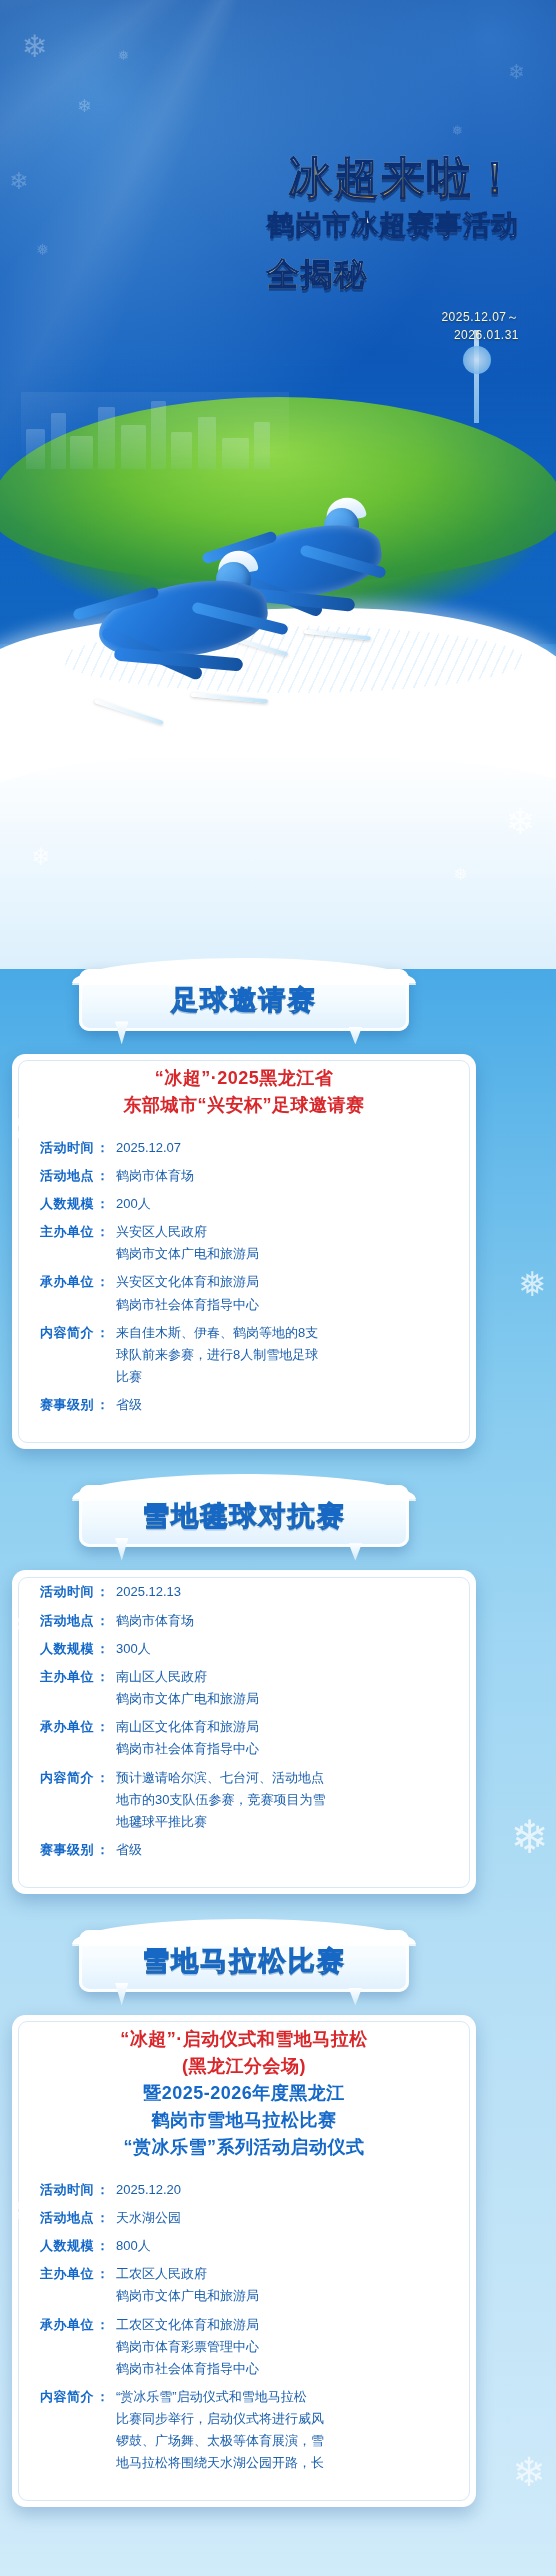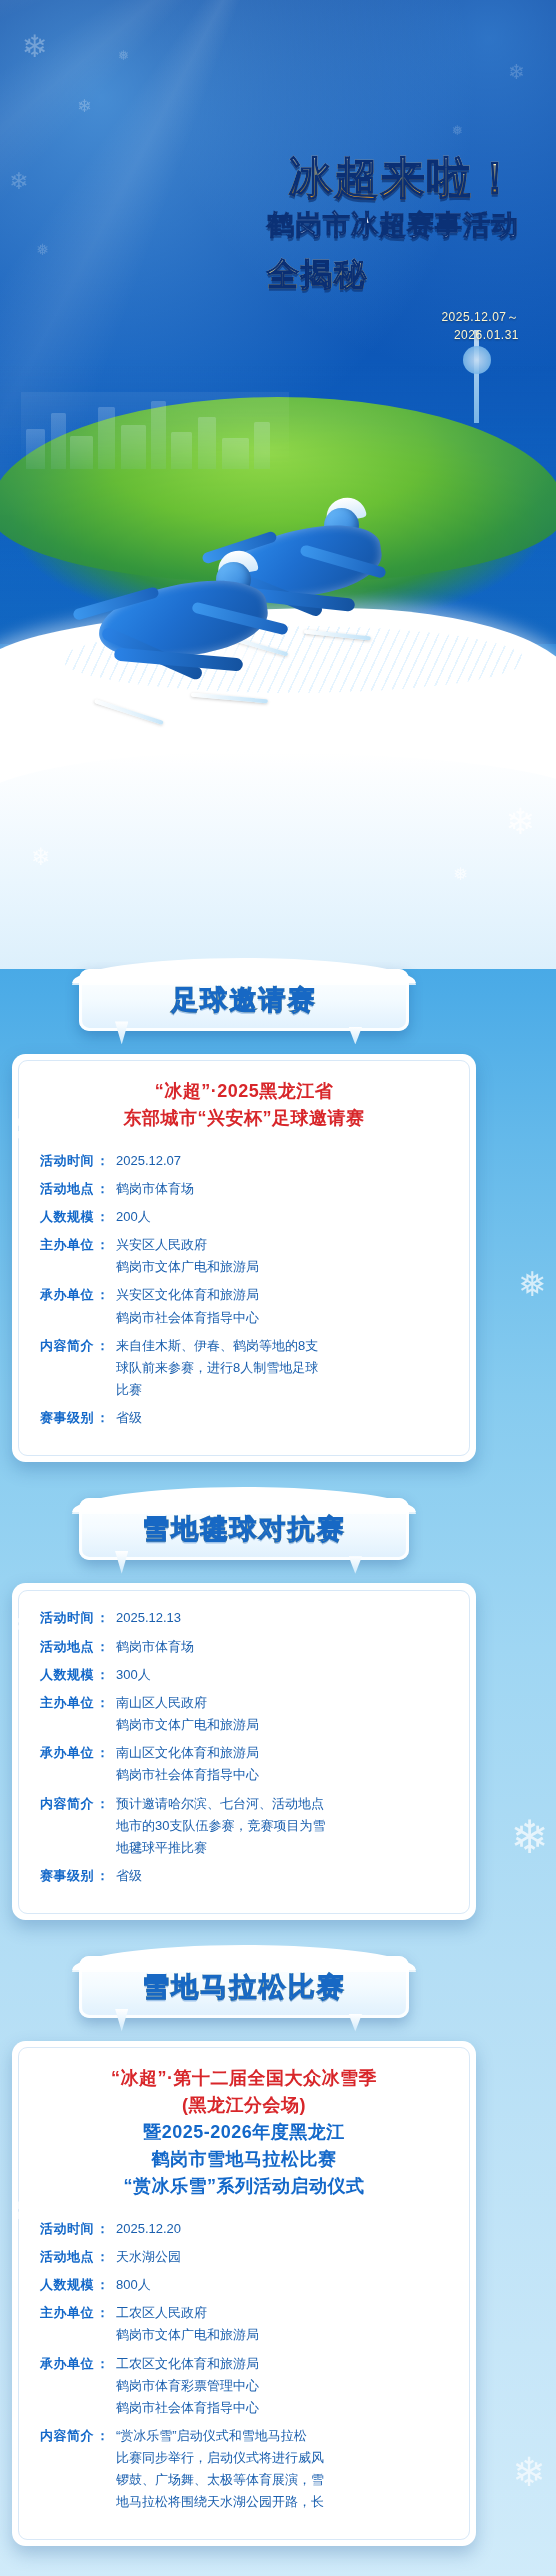--- a/index.html
+++ b/index.html
@@ -283,21 +283,21 @@
     -webkit-text-stroke: 1px #1768c4;
     text-shadow: 0 2.1px 0 rgba(23,104,196,.35);
   }
 
   .card {
     position: relative;
     width: 464px;
     margin: 23px auto 0;
     background: #ffffff;
     border-radius: 13.4px;
-    padding: 24px 28px 27px;
+    padding: 11px 28px 27px;
     box-shadow: 0 7.2px 17.5px rgba(16,70,140,.25);
   }
   .card:before {
     content:"";
     position:absolute; inset: 6.2px;
     border: 1px solid rgba(40,130,210,.18);
     border-radius: 9.3px;
     pointer-events:none;
   }
   .card-head {
@@ -546,21 +546,21 @@
       <div class="section">
         <div class="sec-banner">
           <div class="plate"></div>
           <div class="snowcap"></div>
           <div class="ice1"></div>
           <div class="ice2"></div>
           <div class="sec-title">雪地马拉松比赛</div>
         </div>
         <div class="card">
           <div class="card-head">
-            <div class="line red">“冰超”·第十二届全国大众冰雪季</div>
+            <div class="line red">“冰超”·启动仪式和雪地马拉松</div>
             <div class="line red">(黑龙江分会场)</div>
             <div class="line">暨2025-2026年度黑龙江</div>
             <div class="line">鹤岗市雪地马拉松比赛</div>
             <div class="line">“赏冰乐雪”系列活动启动仪式</div>
           </div>
           <div class="rows">
             <div class="row">
               <div class="lbl"><span>活动时间</span><span class="colon">：</span></div>
               <div class="val">
                 <div>2025.12.20</div>

